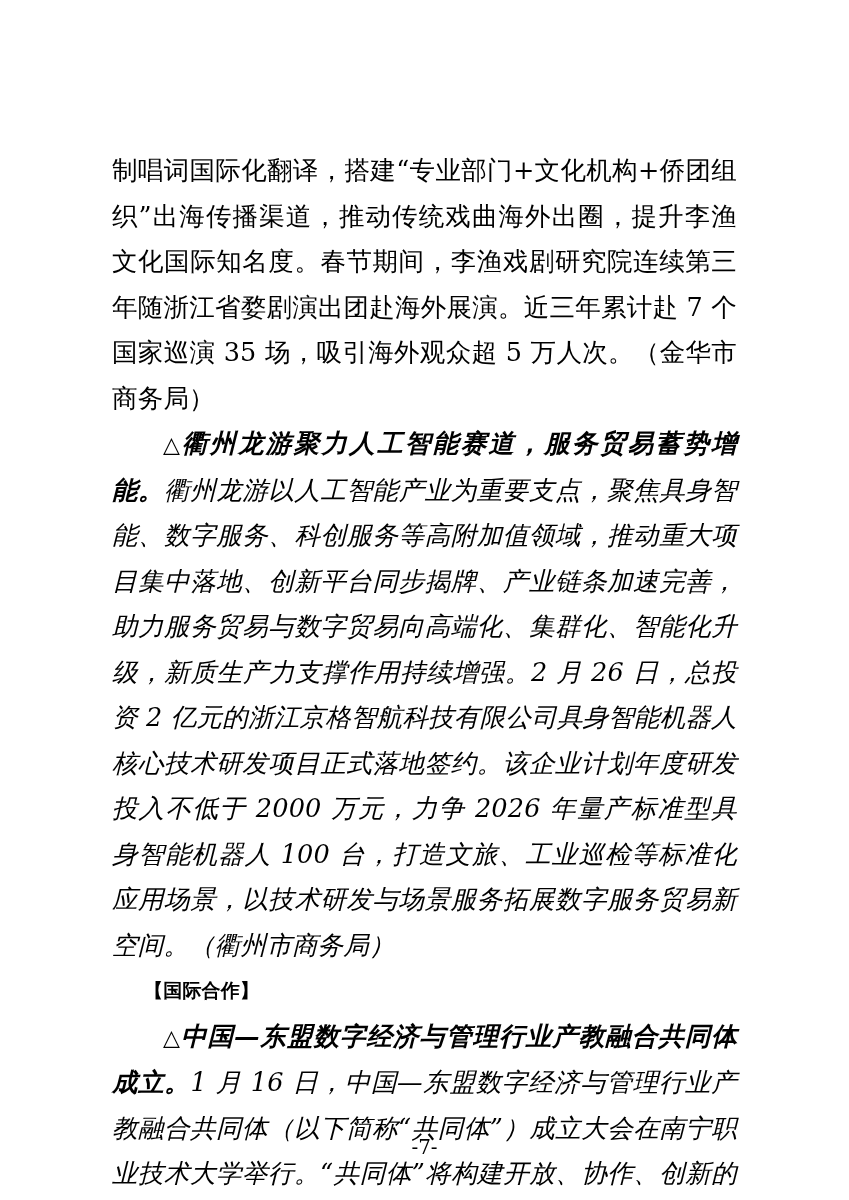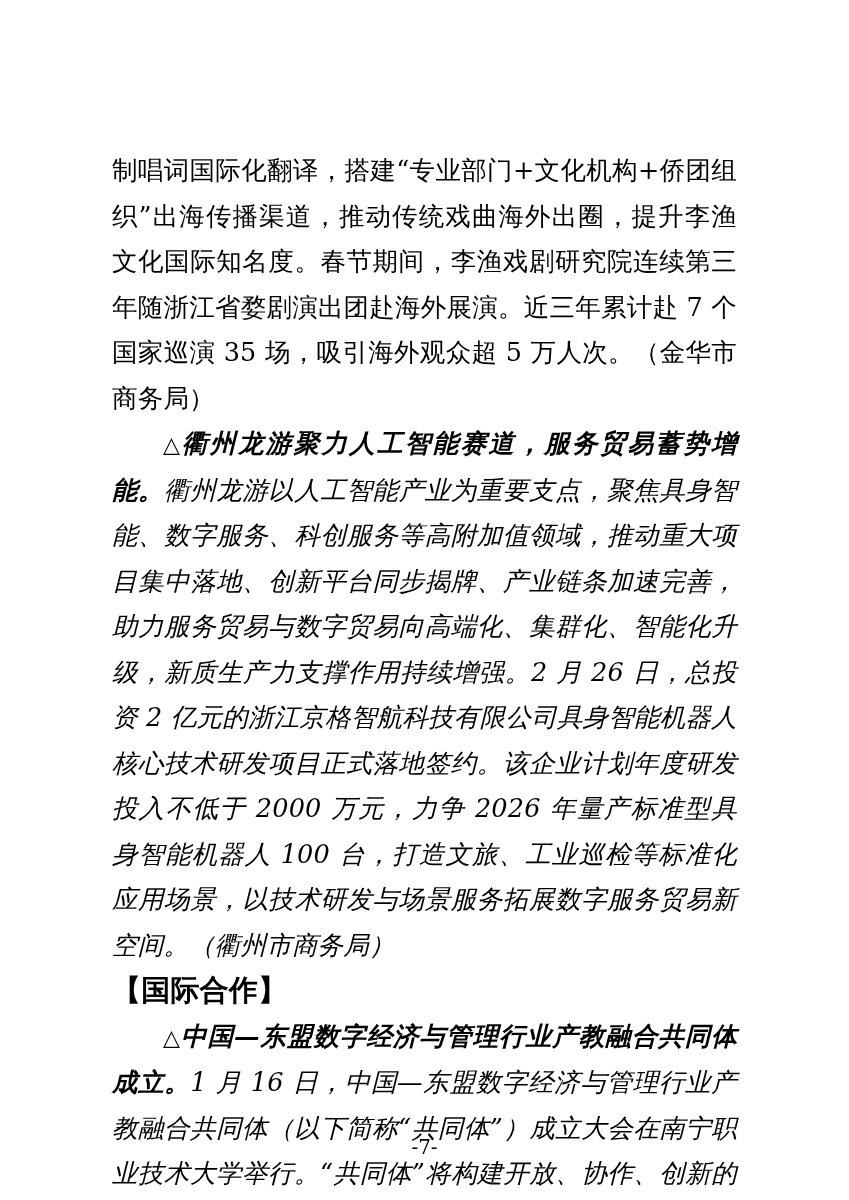--- a/index.html
+++ b/index.html
@@ -36,23 +36,24 @@
   }
   .indent2 {
     text-indent: 51px;
     font-style: italic;
   }
   .bold-head {
     font-weight: bold;
   }
   .section-label {
     margin-top: 0;
-    font-size: 29px;
+    font-size: 19px;
     line-height: 45.5px;
     font-weight: bold;
+    margin-left: 32px;
   }
   .footer {
     position: absolute;
     left: 0;
     top: 1135px;
     width: 849px;
     text-align: center;
     font-size: 20px;
     font-family: "DejaVu Serif", "Liberation Serif", serif;
   }

